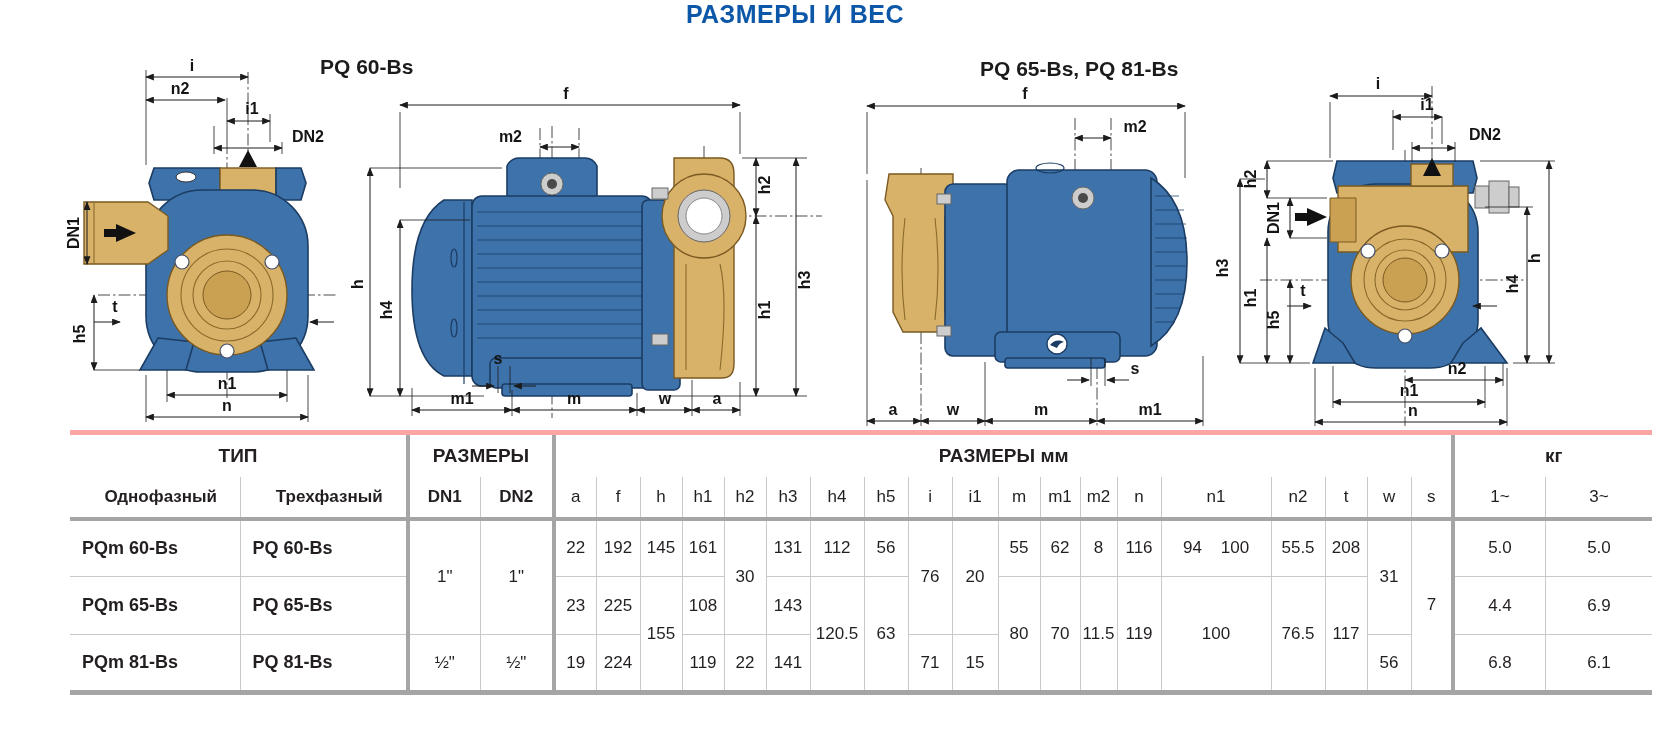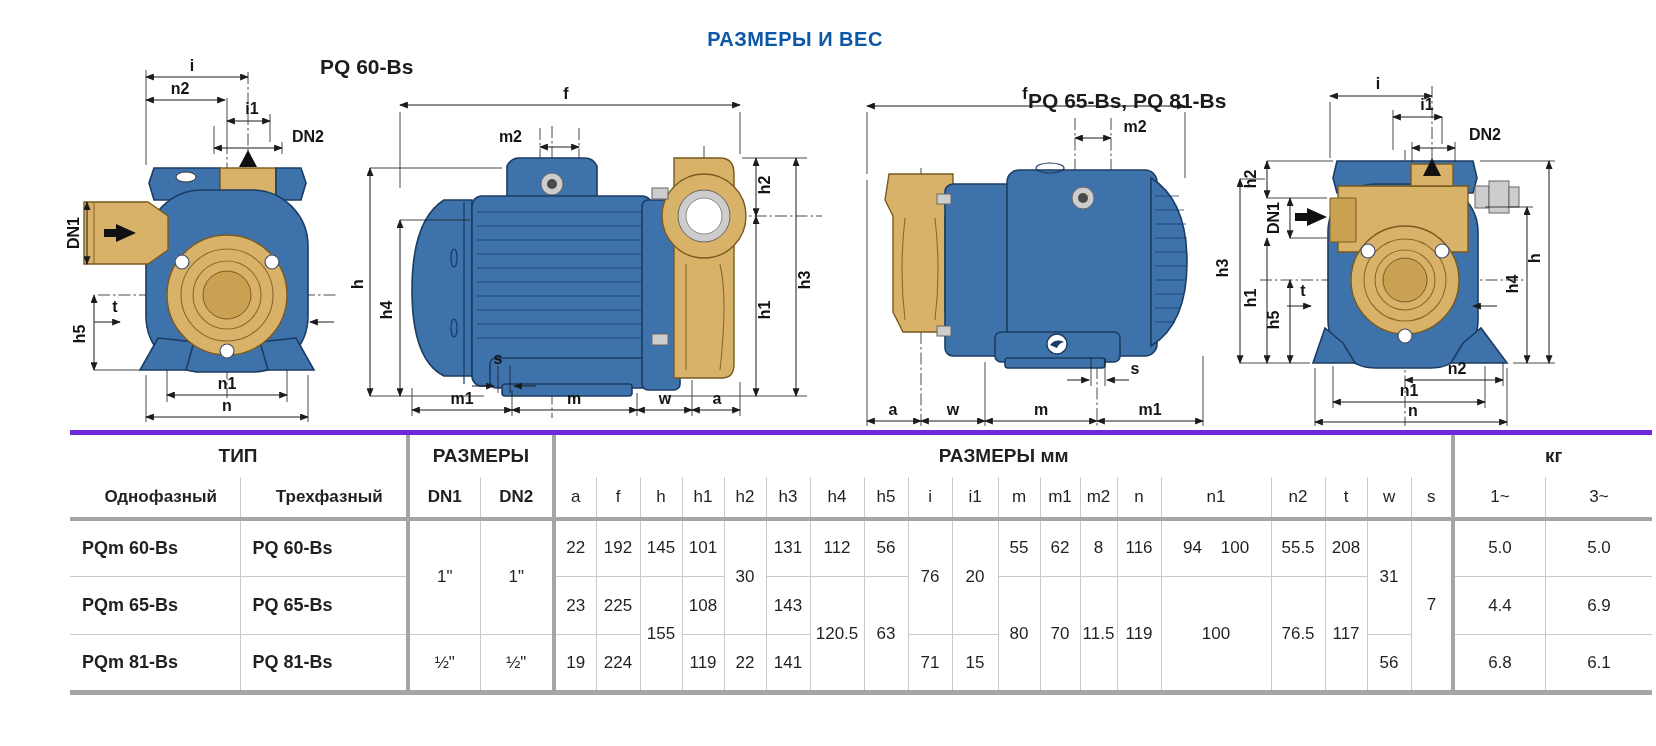--- a/index.html
+++ b/index.html
@@ -1,22 +1,22 @@
 <!DOCTYPE html>
 <html><head>
 <meta charset="utf-8">
 <style>
   html,body{margin:0;padding:0;background:#fff;}
   .page{position:relative;width:1656px;height:746px;background:#fff;overflow:hidden;
         font-family:"Liberation Sans","DejaVu Sans",sans-serif;color:#231f20;}
-  .main-title{position:absolute;top:28px;left:0;width:1590px;text-align:center;
-        font-size:20px;font-weight:bold;color:#0d57a8;letter-spacing:.5px;}
+  .main-title{position:absolute;top:0;left:0;width:1590px;text-align:center;
+        font-size:25px;font-weight:bold;color:#0d57a8;letter-spacing:.5px;}
   .drw-title{position:absolute;font-size:21px;font-weight:bold;color:#1b1b1b;}
   #t-side-left{left:320px;top:55px;}
-  #t-side-right{left:1028px;top:57px;margin-top:32px;}
+  #t-side-right{left:980px;top:57px;}
   svg{position:absolute;overflow:visible;}
   #svg-front-left{left:70px;top:50px;}
   #svg-side-left{left:352px;top:88px;}
   #svg-side-right{left:845px;top:86px;}
   #svg-front-right{left:1175px;top:58px;}
 
   
   .blue{fill:#3e72aa;stroke:#1b3c63;stroke-width:1.6;}
   .blueln{fill:none;stroke:#1b3c63;stroke-width:1.2;}
   .fin{stroke:#1b3c63;stroke-width:1;fill:none;opacity:.75;}
@@ -26,21 +26,21 @@
   .metal{fill:#cdcdcd;stroke:#666;stroke-width:1;}
   .bolt{fill:#fff;stroke:#44506a;stroke-width:1.2;}
   .blk{fill:#111;}
   .dim{stroke:#1c1c1c;stroke-width:1;fill:none;}
   .ext{stroke:#1c1c1c;stroke-width:.8;fill:none;}
   .cl{stroke:#1c1c1c;stroke-width:.8;fill:none;stroke-dasharray:12 3 2.5 3;}
   text.dt{font:bold 16px "Liberation Sans",sans-serif;fill:#141414;text-anchor:middle;}
 
   
   .t{position:absolute;left:70px;top:430px;width:1582px;table-layout:fixed;
-     border-collapse:collapse;border-top:5px solid #6d28d9;border-bottom:5px solid #a5a5a5;}
+     border-collapse:collapse;border-top:5px solid #fca5a5;border-bottom:5px solid #a5a5a5;}
   .t th,.t td{border-left:1px solid #c9c9c9;padding:0;text-align:center;vertical-align:middle;
      font-size:17px;font-weight:normal;}
   .t tr>*:first-child{border-left:0;}
   .gsep{border-left:4px solid #a5a5a5 !important;}
   .t tr.grp{height:44px;}
   .t tr.sub{height:42px;}
   .t tbody tr{height:58px;}
   .t tr.grp th{font-size:19px;font-weight:bold;}
   .t tr.sub th{border-bottom:4px solid #a5a5a5;}
   .name-h{font-size:18px;font-weight:bold !important;text-align:center;padding-left:12px !important;}
@@ -345,21 +345,21 @@
     </thead>
     <tbody>
       <tr class="r1">
         <td class="name">PQm 60-Bs</td>
         <td class="name">PQ 60-Bs</td>
         <td class="gsep b" rowspan="2">1"</td>
         <td class="b" rowspan="2">1"</td>
         <td class="gsep">22</td>
         <td>192</td>
         <td>145</td>
-        <td>101</td>
+        <td>161</td>
         <td rowspan="2">30</td>
         <td>131</td>
         <td>112</td>
         <td>56</td>
         <td rowspan="2">76</td>
         <td rowspan="2">20</td>
         <td>55</td>
         <td>62</td>
         <td>8</td>
         <td>116</td>

